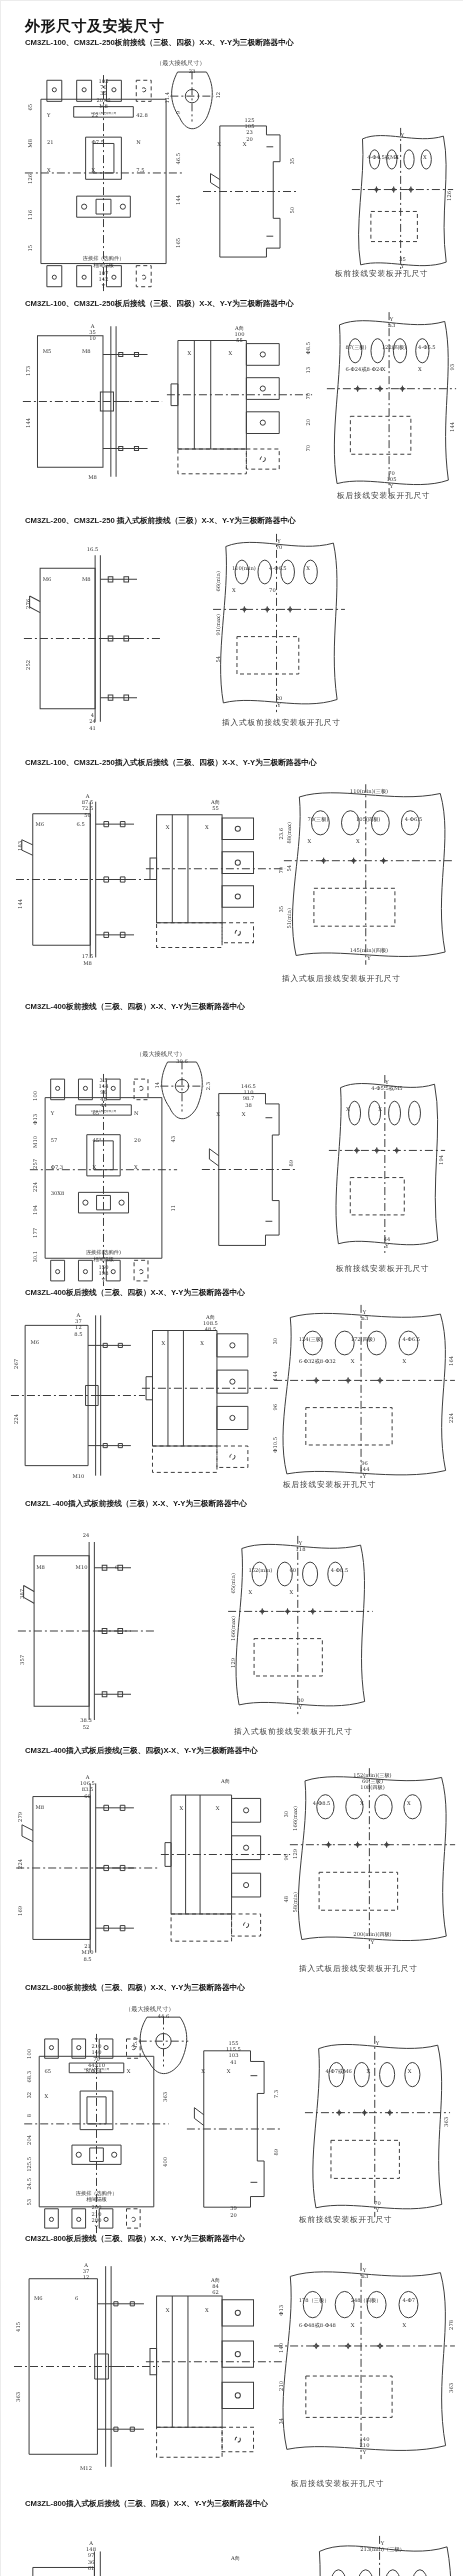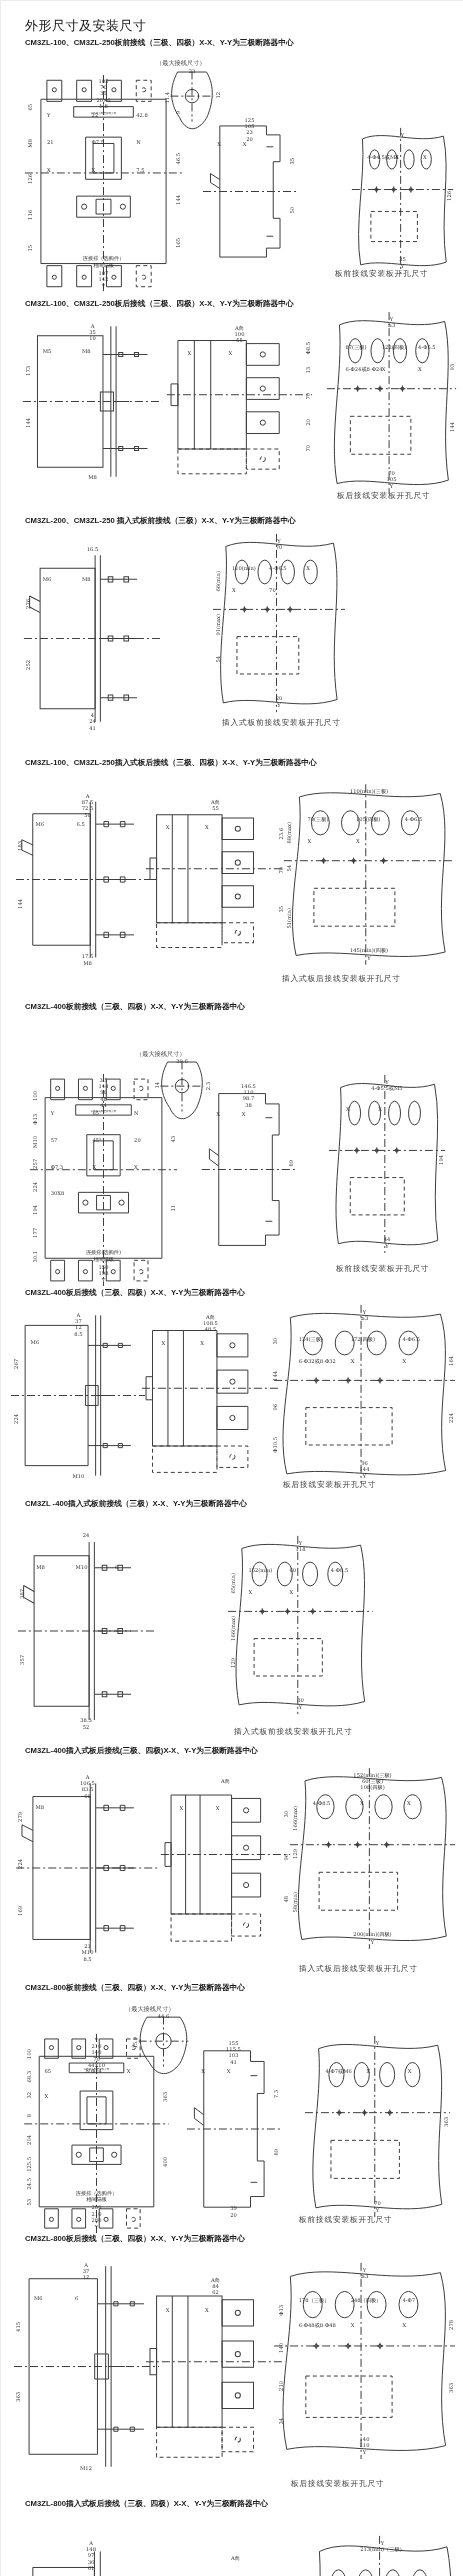--- a/index.html
+++ b/index.html
@@ -1,18 +1,18 @@
 <!DOCTYPE html>
 <html style="font-size:8.2px"><head>
 <meta charset="utf-8">
 <style>
   html,body{margin:0;padding:0;background:#ffffff;}
   #page{position:relative;width:464px;height:2801px;background:#fff;overflow:hidden;
         font-family:"Liberation Sans",sans-serif;border:0.5px solid #ececec;box-sizing:border-box;}
-  .page-title{position:absolute;left:24px;top:15.5px;font-size:13px;font-weight:normal;color:#161616;letter-spacing:0.5px;}
+  .page-title{position:absolute;left:24px;top:15.5px;font-size:15px;font-weight:bold;color:#161616;letter-spacing:0.5px;}
   .sec-heading{position:absolute;left:24px;width:428px;font-size:7.7px;font-weight:bold;color:#1b1b1b;}
   .plate-caption{position:absolute;font-size:7.7px;color:#3c3c3c;letter-spacing:0.8px;}
   .note{position:absolute;font-size:6.2px;color:#444;font-family:"DejaVu Serif",serif;}
   .view{position:absolute;}
   .view svg{position:absolute;left:0;top:0;overflow:visible;}
   .view svg *{vector-effect:non-scaling-stroke;}
   .dim{position:absolute;font:5.2px "DejaVu Serif",serif;color:#2e2e2e;white-space:nowrap;}
   .hdim{left:0;right:0;text-align:center;}
   .vdim{writing-mode:vertical-rl;transform:rotate(180deg);}
   .np{font:5px "Liberation Sans",sans-serif;fill:#333;}

